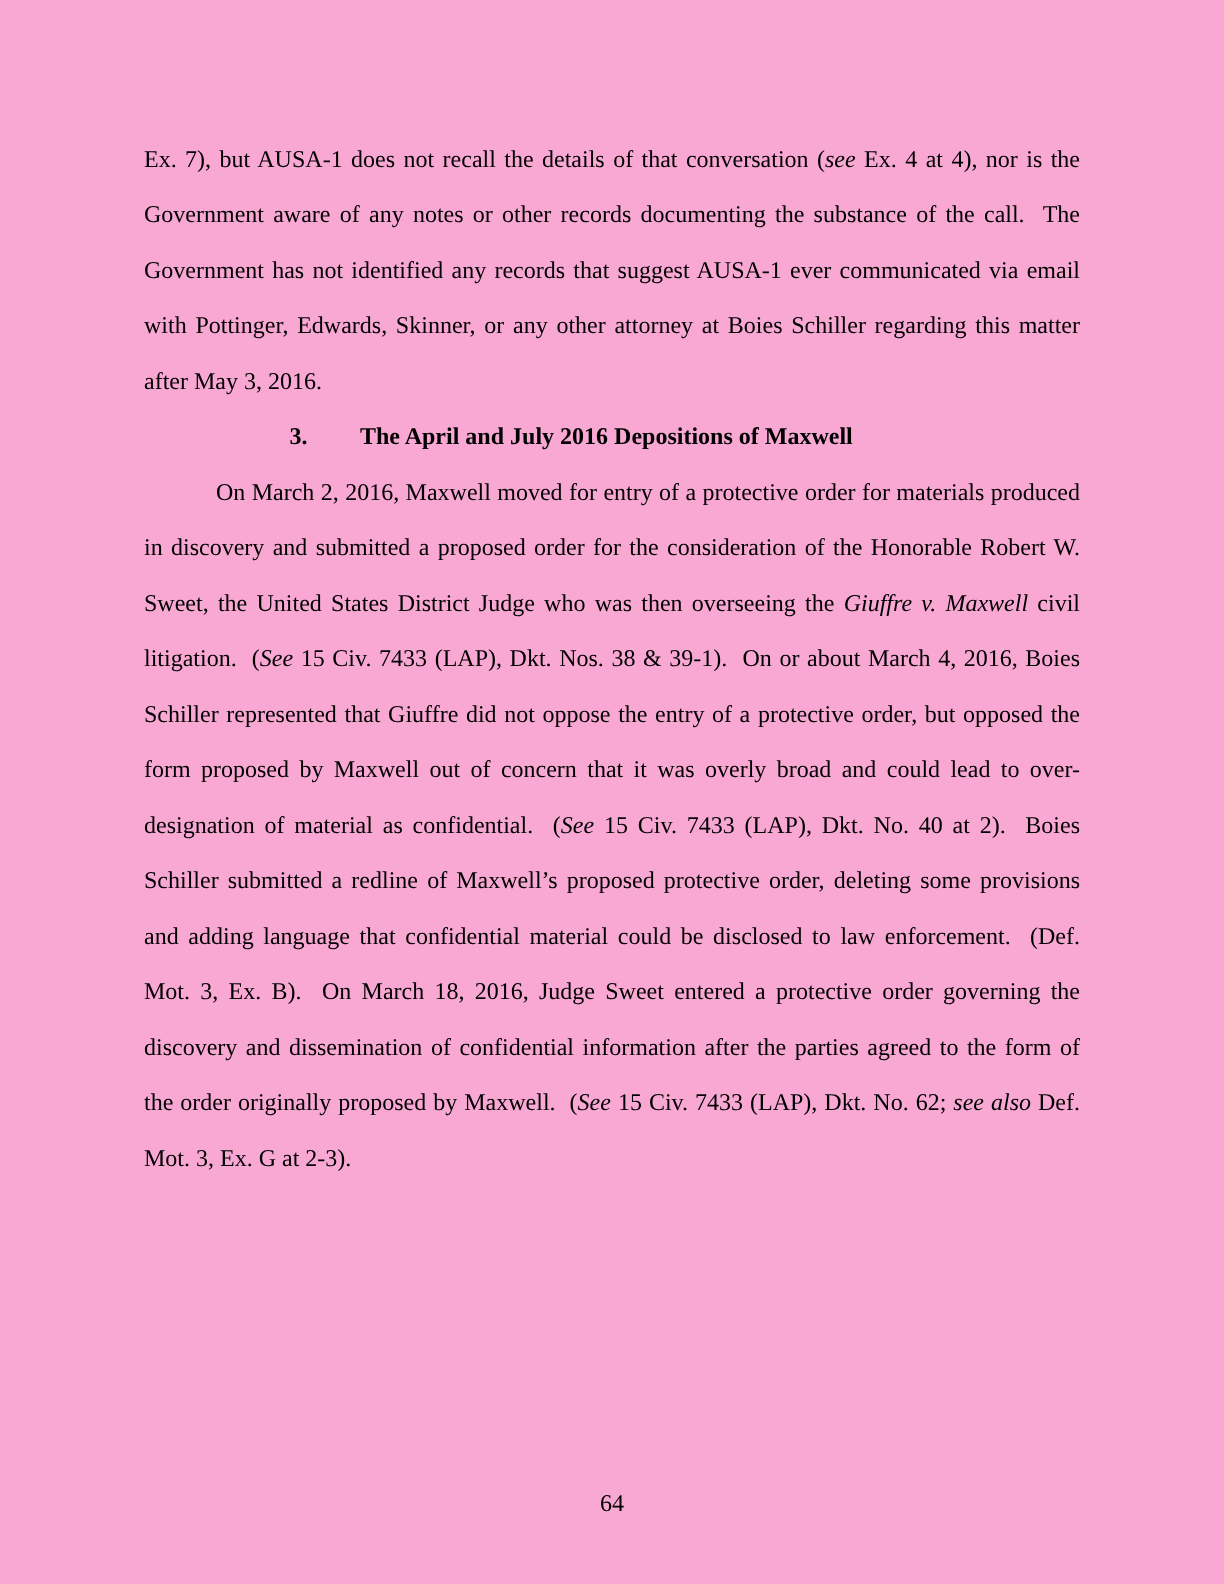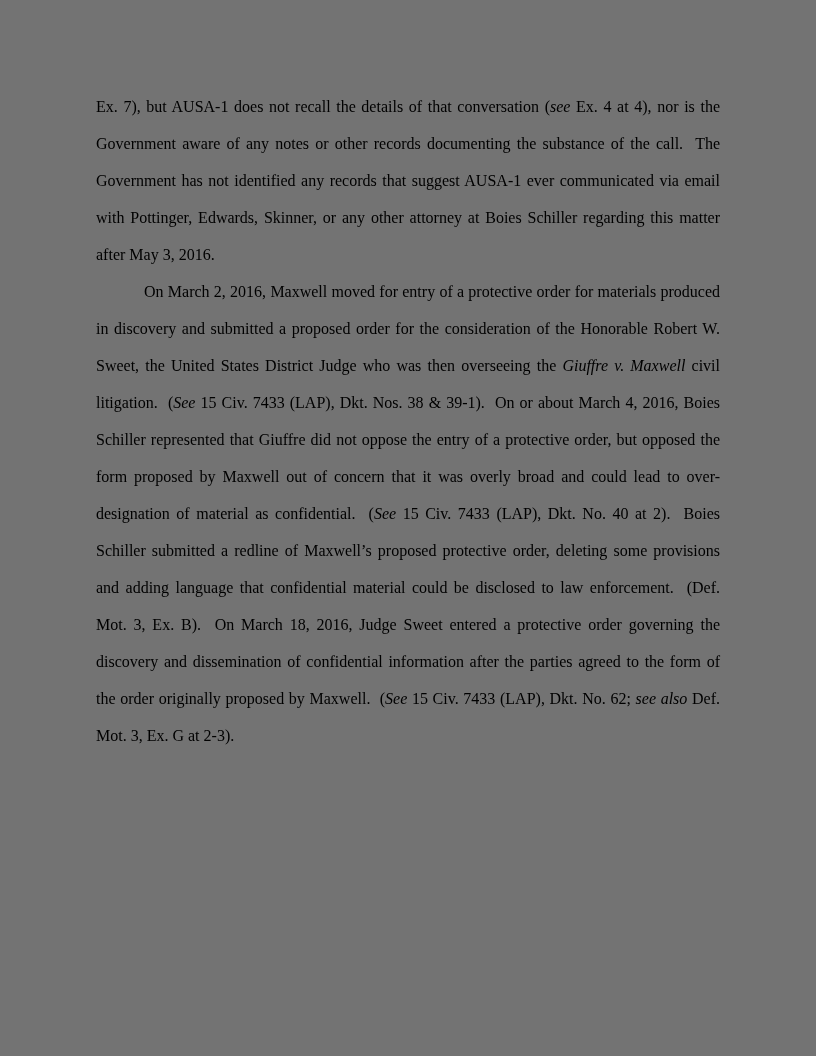--- a/index.html
+++ b/index.html
@@ -1,21 +1,21 @@
 <!DOCTYPE html>
 <html><head>
 <meta charset="utf-8">
 <style>
   * { margin: 0; padding: 0; box-sizing: border-box; }
   html, body { background: #ffffff; }
   .page {
     position: relative;
     width: 816px;
     height: 1056px;
-    background: #737373;
+    background: #f9a8d4;
     color: #000000;
     font-family: "Liberation Serif", "DejaVu Serif", serif;
     font-size: 16px;
     overflow: hidden;
   }
   .doc-body {
     position: absolute;
     top: 88px;
     left: 96px;
     width: 624px;
@@ -42,15 +42,17 @@
     text-align: center;
     line-height: 1;
   }
 </style>
 </head>
 <body>
 
 <div class="page">
   <div class="doc-body">
       <p class="para"><span>Ex. 7), but AUSA-1 does not recall the details of that conversation (</span><span class="italic">see</span><span> Ex. 4 at 4), nor is the Government aware of any notes or other records documenting the substance of the call.&nbsp; The Government has not identified any records that suggest AUSA-1 ever communicated via email with Pottinger, Edwards, Skinner, or any other attorney at Boies Schiller regarding this matter after May 3, 2016.</span></p>
+      <div class="heading"><span class="heading-number">3.</span><span>The April and July 2016 Depositions of Maxwell</span></div>
       <p class="para indent"><span>On March 2, 2016, Maxwell moved for entry of a protective order for materials produced in discovery and submitted a proposed order for the consideration of the Honorable Robert W. Sweet, the United States District Judge who was then overseeing the </span><span class="italic">Giuffre v. Maxwell</span><span> civil litigation.&nbsp; (</span><span class="italic">See</span><span> 15 Civ. 7433 (LAP), Dkt. Nos. 38 &amp; 39-1).&nbsp; On or about March 4, 2016, Boies Schiller represented that Giuffre did not oppose the entry of a protective order, but opposed the form proposed by Maxwell out of concern that it was overly broad and could lead to over-designation of material as confidential.&nbsp; (</span><span class="italic">See</span><span> 15 Civ. 7433 (LAP), Dkt. No. 40 at 2).&nbsp; Boies Schiller submitted a redline of Maxwell’s proposed protective order, deleting some provisions and adding language that confidential material could be disclosed to law enforcement.&nbsp; (Def. Mot. 3, Ex. B).&nbsp; On March 18, 2016, Judge Sweet entered a protective order governing the discovery and dissemination of confidential information after the parties agreed to the form of the order originally proposed by Maxwell.&nbsp; (</span><span class="italic">See</span><span> 15 Civ. 7433 (LAP), Dkt. No. 62; </span><span class="italic">see also</span><span> Def. Mot. 3, Ex. G at 2-3).</span></p>
     </div>
+  <div class="page-footer">64</div>
 </div>
 
 </body></html>

